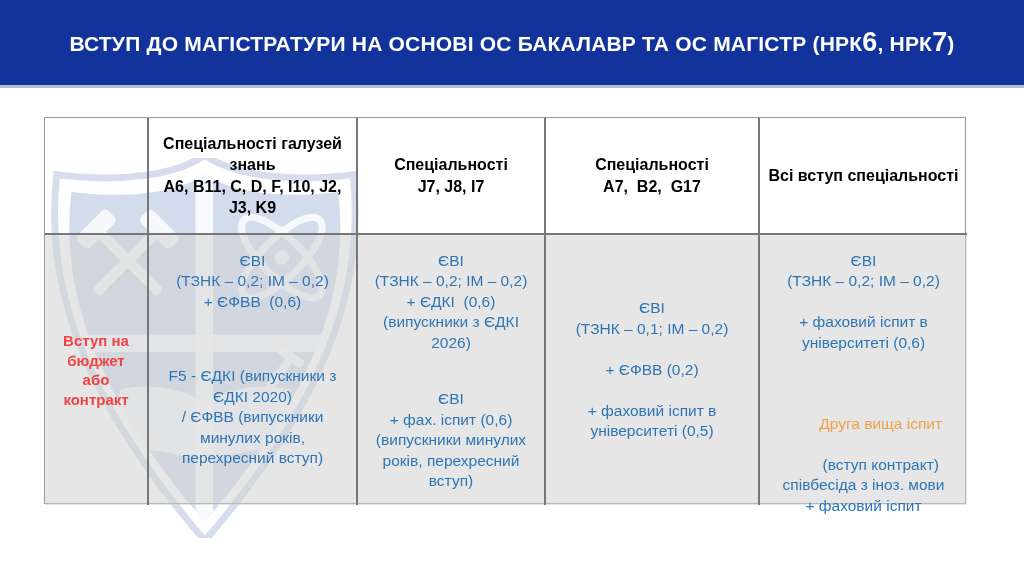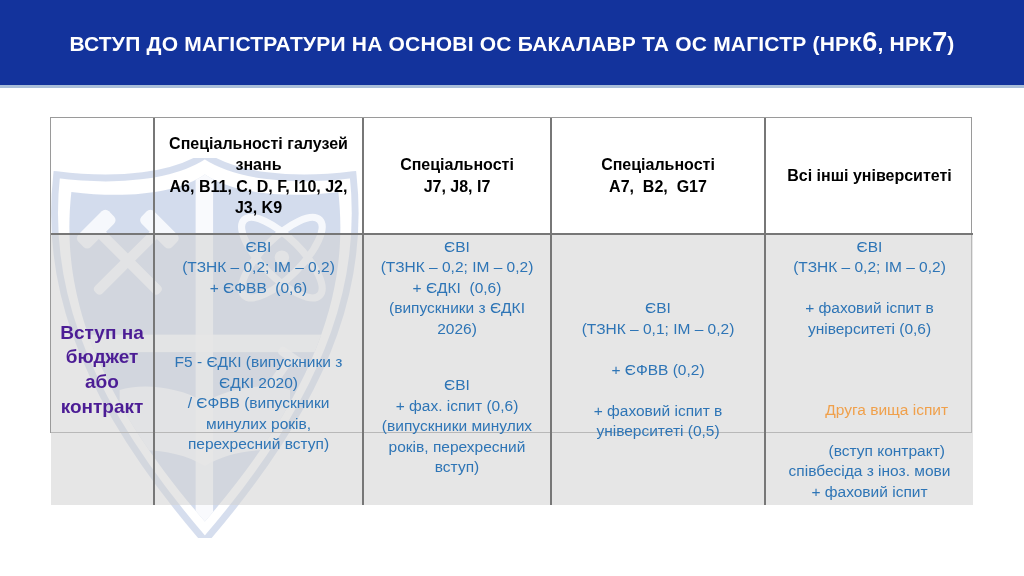--- a/index.html
+++ b/index.html
@@ -24,21 +24,21 @@
     color:#ffffff; font-size:21px; font-weight:700; letter-spacing:.2px;
     white-space:nowrap; line-height:1;text-align:right;
   }
   .title .big-digit { font-size:27px; font-weight:700; }
 
   
   .watermark { position:absolute; left:0px; top:158px; width:420px; height:380px; z-index:0; }
 
   
   .tbl {
-    position:absolute; left:50px; top:117px; width:922px; height:316px;
+    position:absolute; left:44px; top:117px; width:922px; height:387px;
     display:grid;
     grid-template-columns:104px 209px 188px 214px 207px;
     grid-template-rows:117px 270px;
     border:1.5px solid #9a9a9a;
     box-sizing:border-box;
     z-index:1;
   }
   .cell {
     box-sizing:border-box;
     border-right:2px solid #777;
@@ -49,26 +49,26 @@
     border-bottom:2px solid #777;
     background:transparent;
     display:flex; align-items:center; justify-content:center;
     font-weight:bold; font-size:16px; color:#000; line-height:1.32;
     white-space:pre-wrap; padding:2px 4px;
   }
   .bodyc {
     background:rgba(209,209,209,0.55);
     display:flex; flex-direction:column; align-items:center;
     font-size:15.5px; color:#2E75B6; line-height:1.32;
-    padding:2px 4px;
+    padding:16px 4px;
   }
   .bodyc .blk { white-space:pre-wrap; }
   .rowlabel {
     justify-content:center;
-    font-weight:bold; font-size:19px; color:#4c1d95; line-height:1.3;
+    font-weight:bold; font-size:15px; color:#ef4444; line-height:1.3;
     white-space:pre-wrap;
     text-align:center;
   }
   .gap54 { gap:54px; }
   .gap36 { gap:36px; }
   .gap40 { gap:40px; }
   .vcenter { justify-content:center; }
   .orange { color:#F0A04B; }
 </style>
 </head>
@@ -129,21 +129,21 @@
 
     <div class="cell hdr"></div>
     <div class="cell hdr">Спеціальності галузей
 знань
 A6, B11, C, D, F, I10, J2,
 J3, K9</div>
     <div class="cell hdr">Спеціальності
 J7, J8, I7</div>
     <div class="cell hdr">Спеціальності
 A7,  B2,  G17</div>
-    <div class="cell hdr last">Всі інші університеті</div>
+    <div class="cell hdr last">Всі вступ спеціальності</div>
 
     <div class="cell bodyc rowlabel">Вступ на
 бюджет
 або
 контракт</div>
 
     <div class="cell bodyc gap54">
       <div class="blk">ЄВІ
 (ТЗНК – 0,2; ІМ – 0,2)
 + ЄФВВ  (0,6)</div>

